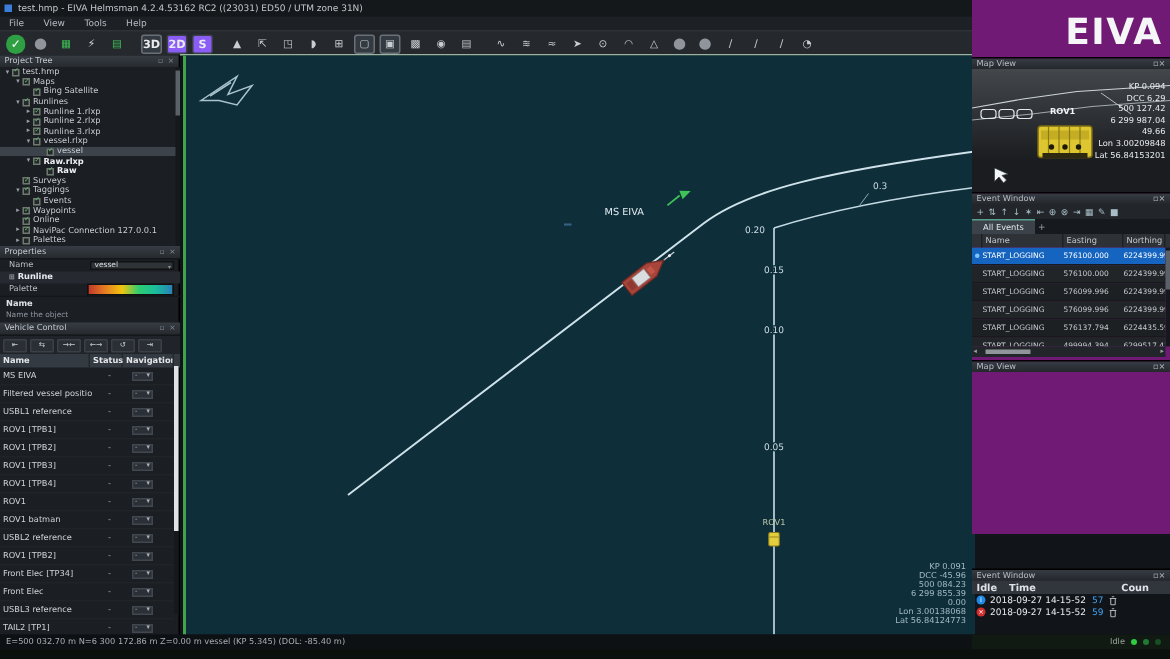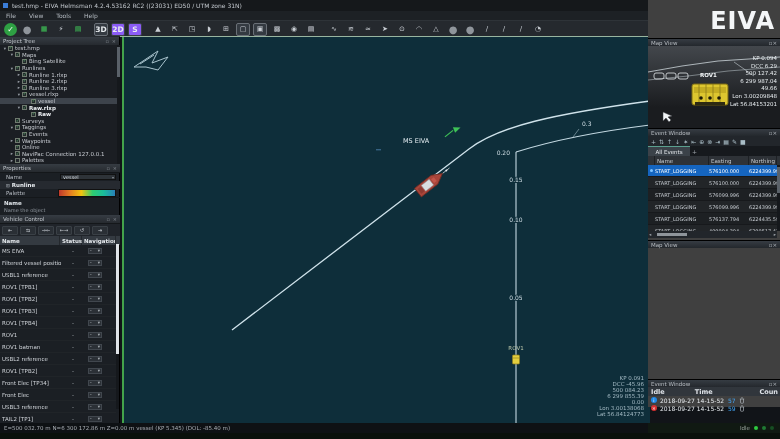--- a/index.html
+++ b/index.html
@@ -60,21 +60,21 @@
   .vrow .vs{width:22px;text-align:center;color:#9aa0a6;}
   .vrow .vc{width:22px;display:flex;justify-content:center;}
   .mini-dd{width:14px;height:6px;background:#2b3036;border:1px solid #41474e;box-sizing:border-box;
            font-size:4.5px;color:#aeb4ba;display:flex;align-items:center;justify-content:space-between;padding:0 1px;}
   .harrow{font-size:4.5px;color:#9aa0a6;padding:0 1px;}
   
   #map{left:122px;top:37px;width:526px;height:386px;background:#0e2e3a;border-left:2px solid #43a34b;box-sizing:content-box;}
   #map-topline{left:120px;top:36px;width:660px;height:1px;background:#b5d8bd;opacity:.8;}
   #map-overlay{position:absolute;right:6px;bottom:6px;text-align:right;font-size:5.5px;line-height:6px;color:#a3bac4;}
   
-  #rightcol{left:648px;top:0;width:132px;height:407px;background:#404040;}
+  #rightcol{left:648px;top:0;width:132px;height:356px;background:#701a75;}
   #logo{position:absolute;right:5px;top:8px;font-size:24px;font-weight:800;letter-spacing:1px;color:#f4f6f8;line-height:26px;}
   .rpanel-h{position:absolute;left:0;width:132px;height:8px;background:linear-gradient(#363c43,#24282d);
             display:flex;align-items:center;justify-content:space-between;font-size:5.5px;color:#b7bcc2;padding:0 3px;box-sizing:border-box;border-top:1px solid #000;}
   #mv1-body{position:absolute;left:0;top:46px;width:132px;height:82px;background:linear-gradient(#43474c,#1a1c1f 75%);overflow:hidden;}
   #mv1-text{position:absolute;right:3px;top:9px;text-align:right;font-size:5.5px;line-height:7.6px;color:#e8edf0;}
   #mv1-rov-label{position:absolute;left:52px;top:26px;font-size:5.5px;font-weight:bold;color:#f2f5f7;}
   
   #ev1-tools{position:absolute;left:0;top:136px;width:132px;height:10px;background:#22262b;display:flex;align-items:center;gap:3px;padding-left:3px;box-sizing:border-box;font-size:6px;color:#a9bdc6;}
   #ev1-tabs{position:absolute;left:0;top:146px;width:132px;height:10px;background:#16191d;display:flex;align-items:flex-end;}
   #ev1-tab{width:42px;height:9px;background:#3b4249;border-top:1px solid #5aa08f;font-size:5.5px;color:#e3e7eb;display:flex;align-items:center;justify-content:center;}
@@ -654,22 +654,22 @@
       <span>Map View</span>
       <span class="hicons"><span>▫</span><span>×</span></span>
     </div>
 
     <div class="rpanel-h" style="top:379px;">
       <span>Event Window</span>
       <span class="hicons"><span>▫</span><span>×</span></span>
     </div>
     <div id="ev2-cols">
       <span style="padding-left:3px;">Idle</span>
-      <span style="padding-left:8px;margin-left:22px;">Time</span>
-      <span style="margin-left:auto;padding-right:2px;">Coun</span>
+      <span style="padding-left:8px;">Time</span>
+      <span style="margin-left:auto;padding-right:14px;">Coun</span>
     </div>
     <div class="ev2row" style="top:396px;">
       <span class="cicon cinfo">i</span>
       <span>2018-09-27 14-15-52</span>
       <span class="ev2count">57</span>
       <svg width="6" height="7" style="margin-left:3px;">
           <path d="M0.8 2 h4.4 M2.2 0.8 h1.6 M1.5 2 v3.6 a0.6 0.6 0 0 0 0.6 0.6 h1.8 a0.6 0.6 0 0 0 0.6 -0.6 v-3.6" stroke="#aeb4ba" fill="none" stroke-width="0.7"></path>
         </svg>
     </div>
     <div class="ev2row" style="top:404px;">

